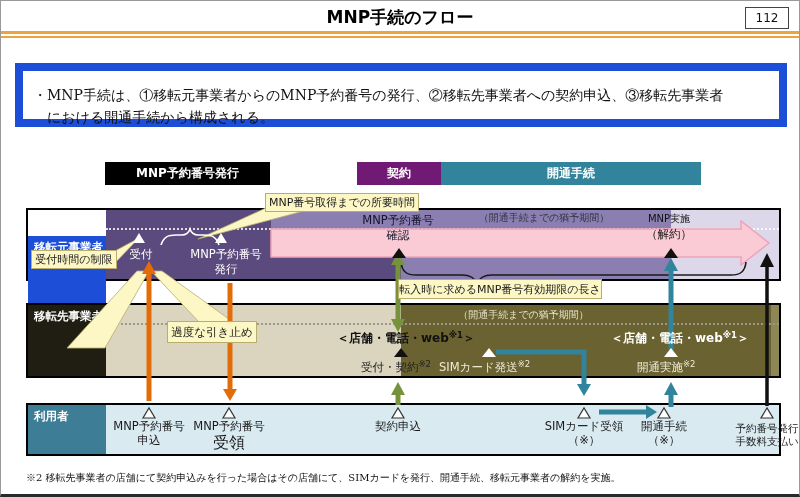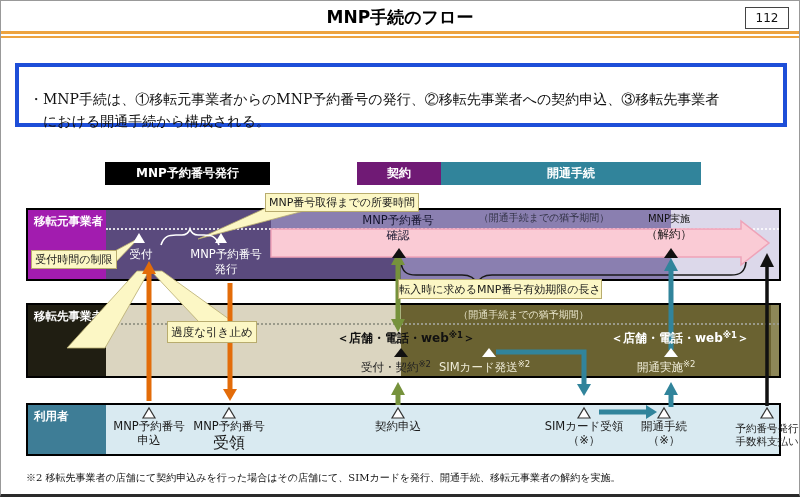--- a/index.html
+++ b/index.html
@@ -31,36 +31,36 @@
 </head>
 <body>
 
 <div id="page">
 
   <div id="title">MNP手続のフロー</div>
   <div id="pagenum">112</div>
   <div class="abs" style="left:0;top:30px;width:800px;height:3px;background:#EDA33F;"></div>
   <div class="abs" style="left:0;top:35px;width:800px;height:1.5px;background:#EDA33F;"></div>
 
-  <div class="abs serif" style="left:14px;top:62px;width:772px;height:64px;border:4px solid #1d4ed8;box-sizing:border-box;padding:22px 10px;font-size:14px;color:#111;line-height:1.55;">
+  <div class="abs serif" style="left:14px;top:62px;width:772px;height:64px;border:8px solid #1d4ed8;box-sizing:border-box;padding:14px 10px;font-size:14px;color:#111;line-height:1.55;">
     <div style="white-space:nowrap;">・MNP手続は、①移転元事業者からのMNP予約番号の発行、②移転先事業者への契約申込、③移転先事業者</div>
     <div style="padding-left:14px;">における開通手続から構成される。</div>
   </div>
 
   <div class="phase" style="left:104px;width:165px;background:#000000;">MNP予約番号発行</div>
   <div class="phase" style="left:356px;width:84px;background:#701a75;">契約</div>
   <div class="phase" style="left:440px;width:260px;background:#31849B;">開通手続</div>
 
   <div class="lane" style="left:25px;top:207px;width:755px;height:73px;">
     <div class="seg" style="left:78px;width:165px;background:#5A4A7D;"></div>
     <div class="seg" style="left:243px;width:400px;background:#8A7FB0;"></div>
     <div class="abs" style="left:243px;top:47px;width:130px;height:22px;background:#5A4A7D;"></div>
     <div class="seg" style="left:643px;width:108px;background:#DCD8EA;"></div>
     <div class="dotted-w" style="top:18px;"></div>
-    <div class="lane-label" style="background:#a21caf;">移転元事業者</div>
+    <div class="lane-label" style="background:#1d4ed8;margin-top:26px;">移転元事業者</div>
   </div>
 
   <div class="lane" style="left:25px;top:302px;width:755px;height:75px;">
     <div class="seg" style="left:78px;width:295px;background:#DBD5C0;"></div>
     <div class="seg" style="left:373px;width:370px;background:#6A6231;"></div>
     <div class="seg" style="left:743px;width:8px;background:#8D8758;"></div>
     <div class="dotted-g" style="top:18px;"></div>
     <div class="lane-label" style="background:#201E12;">移転先事業者</div>
   </div>
 

